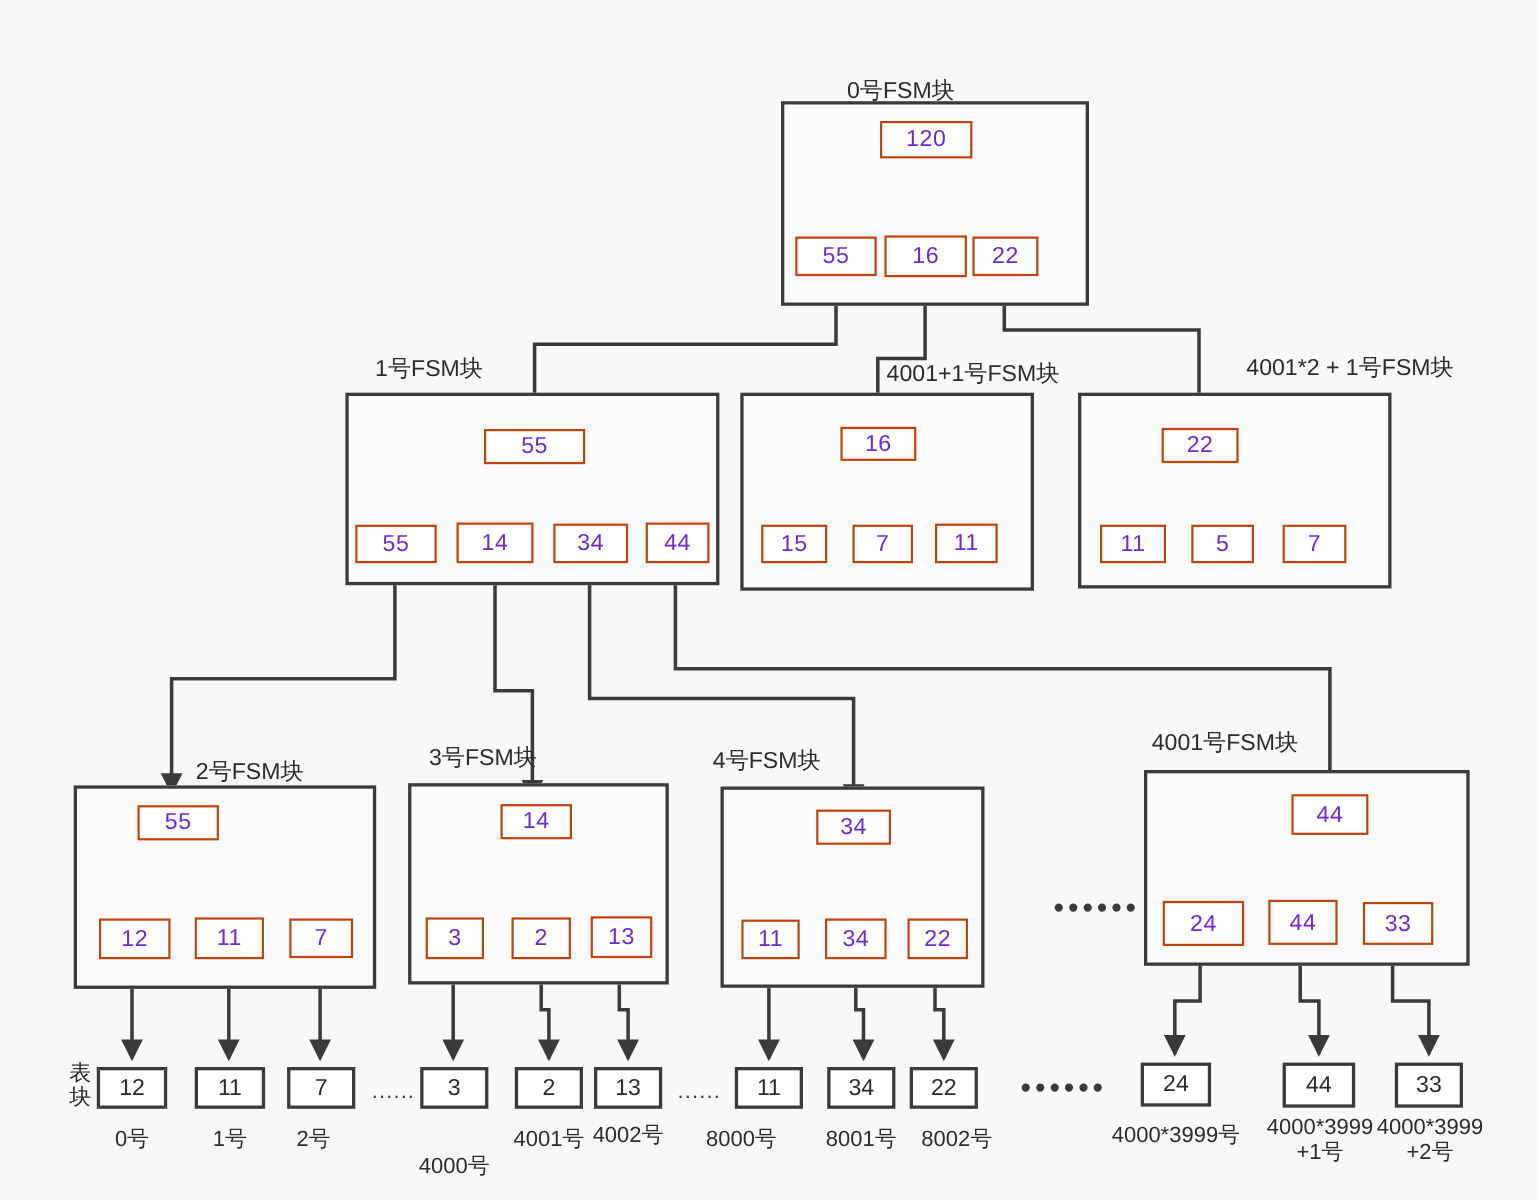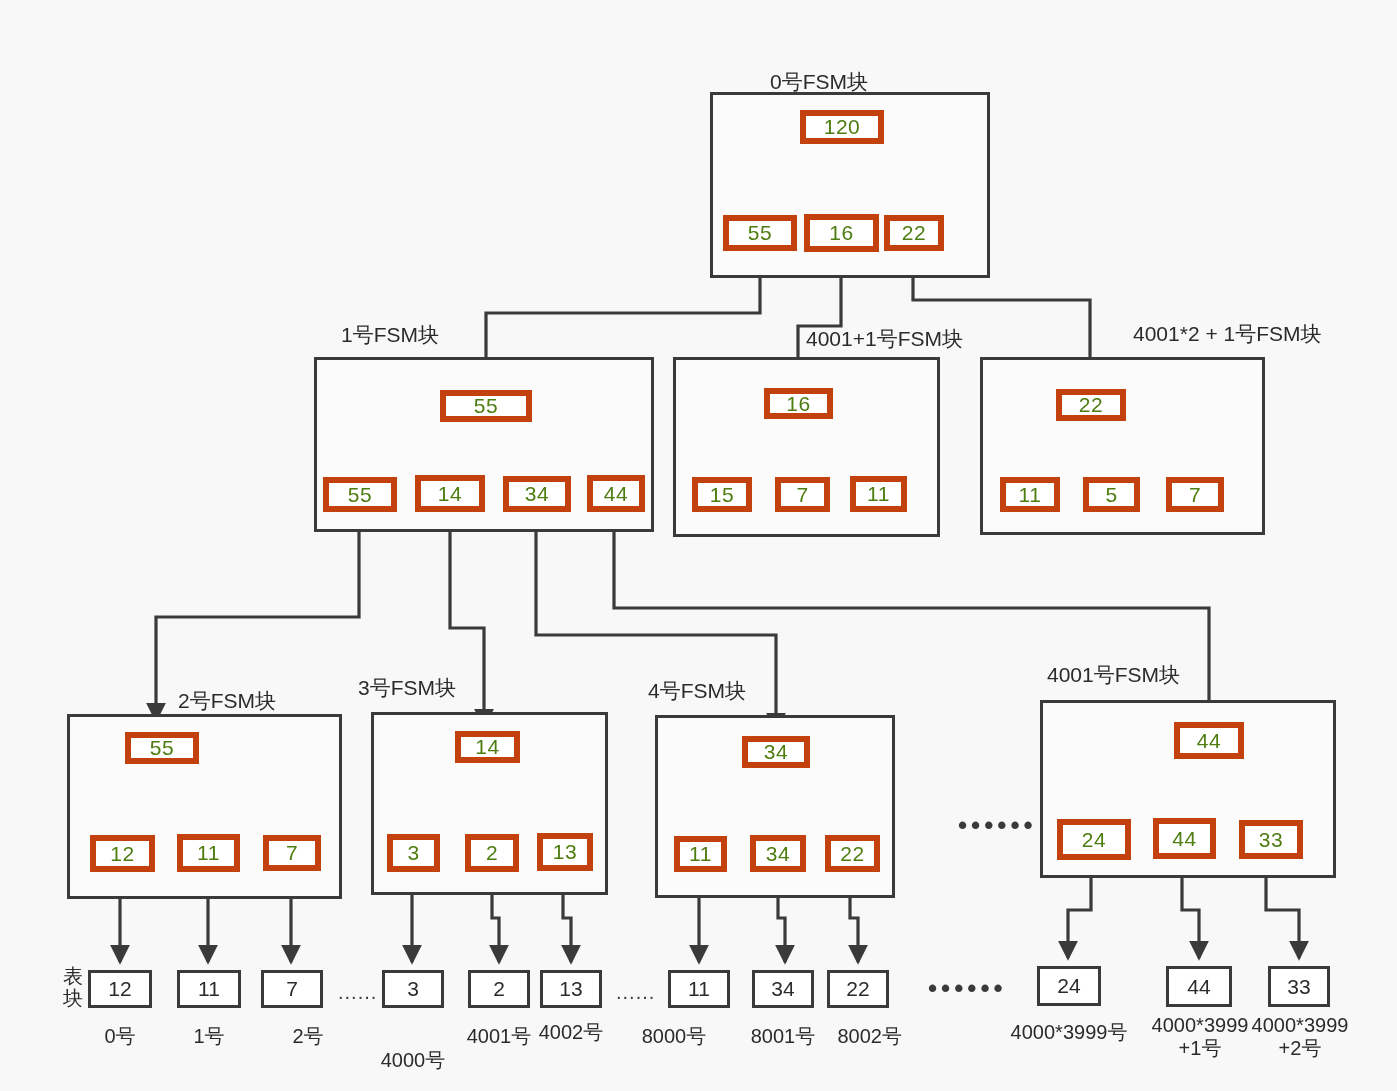--- a/index.html
+++ b/index.html
@@ -25,28 +25,28 @@
     pointer-events: none;
   }
   .fsm-block {
     position: absolute;
     border: 3px solid #3a3a3a;
     background: #fbfbfb;
     box-sizing: border-box;
   }
   .cell {
     position: absolute;
-    border: 6px solid #c2410c;
+    border: 2px solid #c2410c;
     background: #ffffff;
     box-sizing: border-box;
     display: flex;
     align-items: center;
     justify-content: center;
     font-size: 21px;
-    color: #4d7c0f;
+    color: #6d28d9;
     letter-spacing: 0.5px;
   }
   .leaf-cell {
     position: absolute;
     border: 3px solid #3a3a3a;
     background: #ffffff;
     box-sizing: border-box;
     display: flex;
     align-items: center;
     justify-content: center;
@@ -167,21 +167,21 @@
   <div class="cell" style="left:1083px; top:477px; width:57px; height:35px;">5</div>
   <div class="cell" style="left:1166px; top:477px; width:58px; height:35px;">7</div>
 
   <div class="block-title" style="left:178px; top:687px;">2号FSM块</div>
   <div class="fsm-block" style="left:67px; top:714px; width:275px; height:185px;"></div>
   <div class="cell" style="left:125px; top:732px; width:74px; height:32px;">55</div>
   <div class="cell" style="left:90px; top:835px; width:65px; height:37px;">12</div>
   <div class="cell" style="left:177px; top:834px; width:63px; height:38px;">11</div>
   <div class="cell" style="left:263px; top:835px; width:58px; height:36px;">7</div>
 
-  <div class="block-title" style="left:358px; top:674px;">3号FSM块</div>
+  <div class="block-title" style="left:390px; top:674px;">3号FSM块</div>
   <div class="fsm-block" style="left:371px; top:712px; width:237px; height:183px;"></div>
   <div class="cell" style="left:455px; top:731px; width:65px; height:32px;">14</div>
   <div class="cell" style="left:387px; top:834px; width:53px; height:38px;">3</div>
   <div class="cell" style="left:465px; top:834px; width:54px; height:38px;">2</div>
   <div class="cell" style="left:537px; top:833px; width:56px; height:38px;">13</div>
 
   <div class="block-title" style="left:648px; top:677px;">4号FSM块</div>
   <div class="fsm-block" style="left:655px; top:715px; width:240px; height:183px;"></div>
   <div class="cell" style="left:742px; top:736px; width:68px; height:32px;">34</div>
   <div class="cell" style="left:674px; top:836px; width:53px; height:36px;">11</div>
@@ -199,21 +199,21 @@
 
   <div class="side-label" style="left:46px; top:965px;margin-left:16px;">表块</div>
 
   <div class="leaf-cell" style="left:88px; top:970px; width:64px; height:38px;">12</div>
   <div class="leaf-label" style="left:80px; top:1025px; width:80px;">0号</div>
 
   <div class="leaf-cell" style="left:177px; top:970px; width:64px; height:38px;">11</div>
   <div class="leaf-label" style="left:169px; top:1025px; width:80px;">1号</div>
 
   <div class="leaf-cell" style="left:261px; top:970px; width:62px; height:38px;">7</div>
-  <div class="leaf-label" style="left:268px; top:1025px; width:80px;">2号</div>
+  <div class="leaf-label" style="left:245px; top:1025px; width:80px;">2号</div>
 
   <div class="dots-small" style="left:338px; top:981px;">......</div>
 
   <div class="leaf-cell" style="left:382px; top:970px; width:62px; height:38px;">3</div>
   <div class="leaf-label" style="left:370px; top:1049px; width:86px;">4000号</div>
 
   <div class="leaf-cell" style="left:468px; top:970px; width:62px; height:38px;">2</div>
   <div class="leaf-label" style="left:456px; top:1025px; width:86px;">4001号</div>
 
   <div class="leaf-cell" style="left:540px; top:970px; width:62px; height:38px;">13</div>

